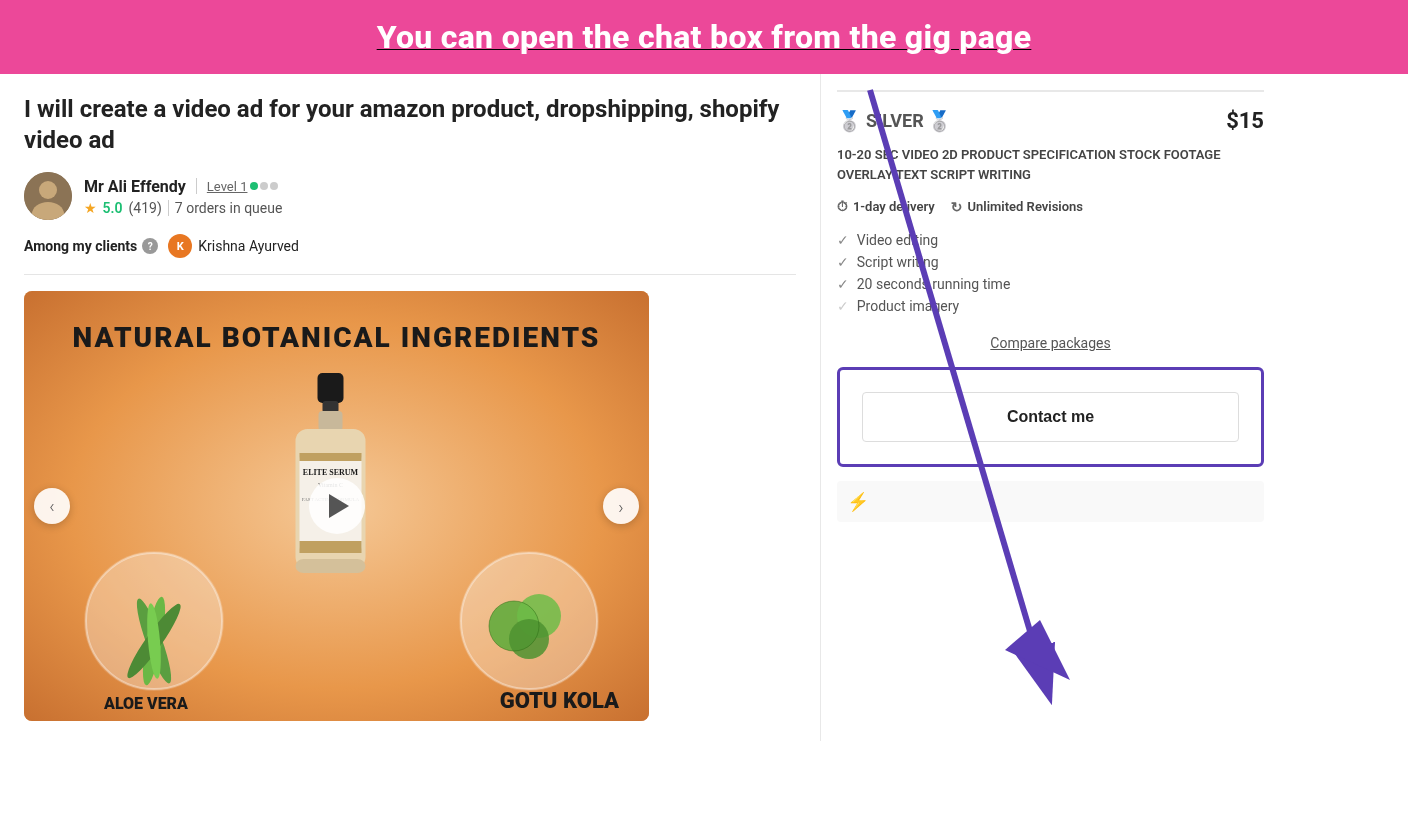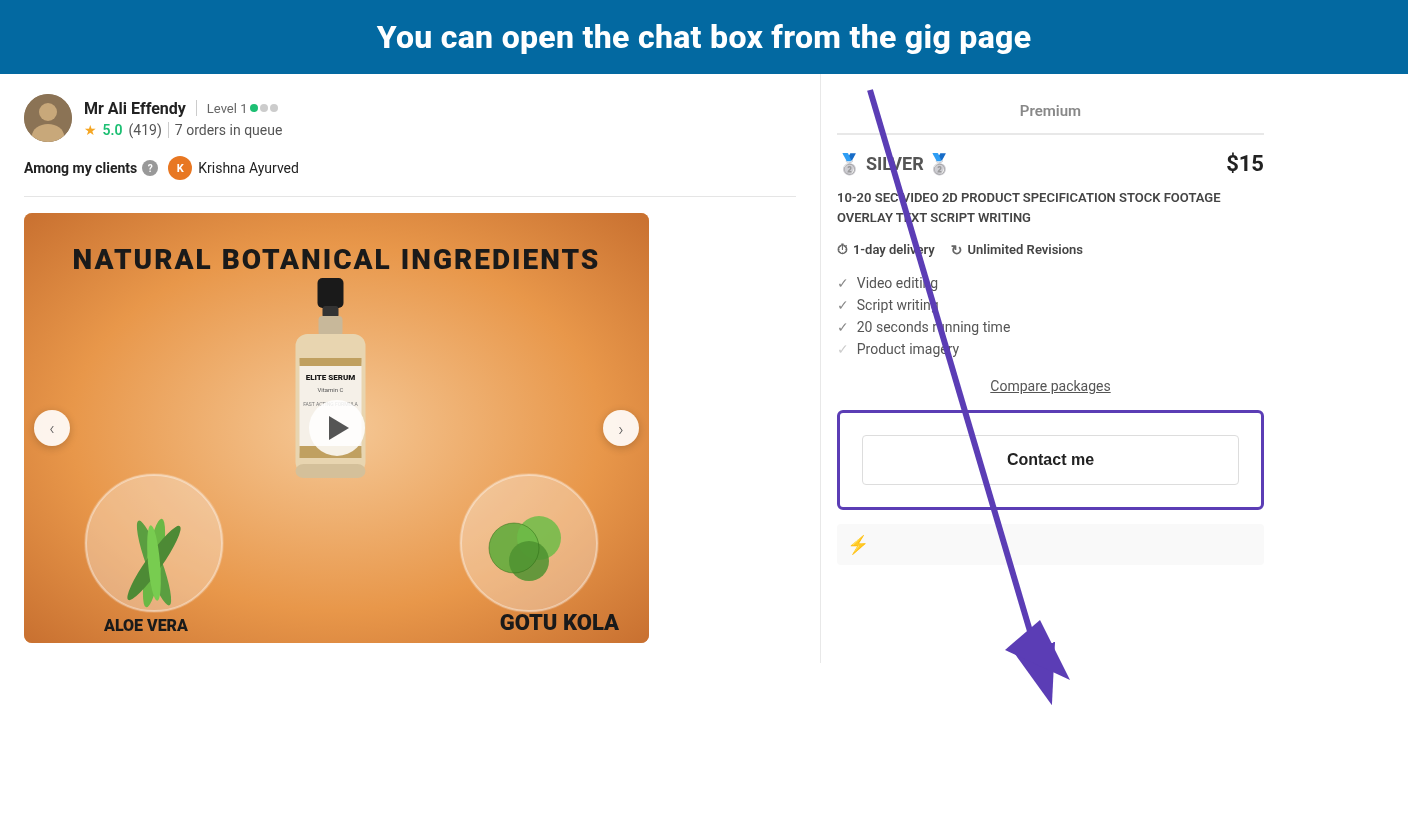--- a/index.html
+++ b/index.html
@@ -13,25 +13,26 @@
 
     .page-wrapper {
       width: 1408px;
       min-height: 832px;
       background: #fff;
       position: relative;
     }
 
     
     .top-banner {
-      background: #0369a1;
+      background: #ec4899;
       padding: 18px 46px;
       text-align: center;
       position: relative;
       z-index: 10;
+      text-decoration: underline;
     }
     .top-banner-text {
       color: #fff;
       font-size: 32px;
       font-weight: 800;
       letter-spacing: 0.3px;
     }
 
     
     .main-content {
@@ -96,20 +97,21 @@
       font-weight: 700;
       color: #222;
     }
 
     .seller-level {
       font-size: 13px;
       color: #666;
       display: flex;
       align-items: center;
       gap: 3px;
+      text-decoration: underline;
     }
 
     .level-dots {
       display: flex;
       gap: 2px;
     }
     .dot {
       width: 8px;
       height: 8px;
       border-radius: 50%;
@@ -228,25 +230,26 @@
       font-size: 28px;
       font-weight: 900;
       color: #1a1a1a;
       letter-spacing: 2px;
       text-transform: uppercase;
     }
 
     
     .bottle-container {
       position: absolute;
-      top: 65px;
+      top: 82px;
       left: 50%;
       transform: translateX(-55%);
       width: 130px;
       height: 240px;
+      font-family: Liberation Serif, serif;
     }
 
     .plant-circle-left {
       position: absolute;
       left: 60px;
       bottom: 30px;
       width: 140px;
       height: 140px;
       border-radius: 50%;
       background: rgba(255,255,255,0.15);
@@ -535,20 +538,21 @@
 <div class="page-wrapper">
 
   <div class="top-banner">
     <span class="top-banner-text">You can open the chat box from the gig page</span>
   </div>
 
   <div class="main-content">
 
     <div class="left-panel">
 
+      <h1 class="gig-title">I will create a video ad for your amazon product, dropshipping, shopify video ad</h1>
 
       <div class="seller-info">
         <div class="seller-avatar">
           <svg class="avatar-svg" viewBox="0 0 48 48" xmlns="http://www.w3.org/2000/svg">
             <circle cx="24" cy="24" r="24" fill="#8B7355"></circle>
             <circle cx="24" cy="18" r="9" fill="#c8a87a"></circle>
             <ellipse cx="24" cy="42" rx="16" ry="12" fill="#c8a87a"></ellipse>
           </svg>
         </div>
         <div class="seller-details">
@@ -644,21 +648,20 @@
 
         <div class="nav-arrow nav-prev">‹</div>
         <div class="nav-arrow nav-next">›</div>
       </div>
 
     </div>
 
     <div class="right-panel">
 
       <div class="package-tabs">
-        <div class="tab">Premium</div>
       </div>
 
       <div class="package-header">
         <div class="silver-badge">
           <span class="medal-icon">🥈</span>
           <span>SILVER</span>
           <span class="medal-icon">🥈</span>
         </div>
         <span class="price">$15</span>
       </div>

